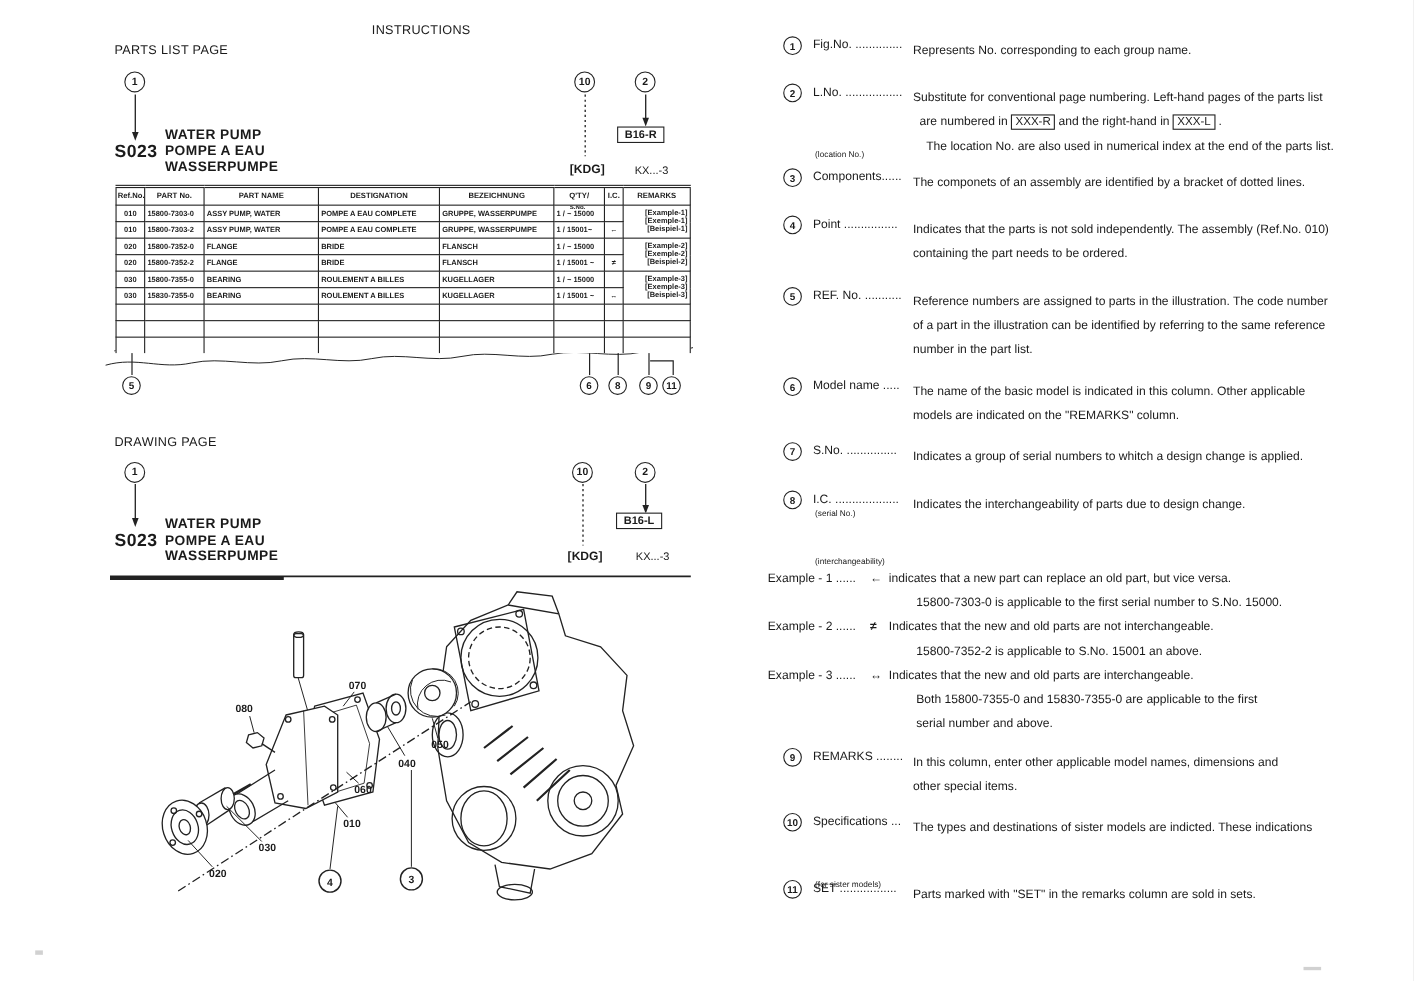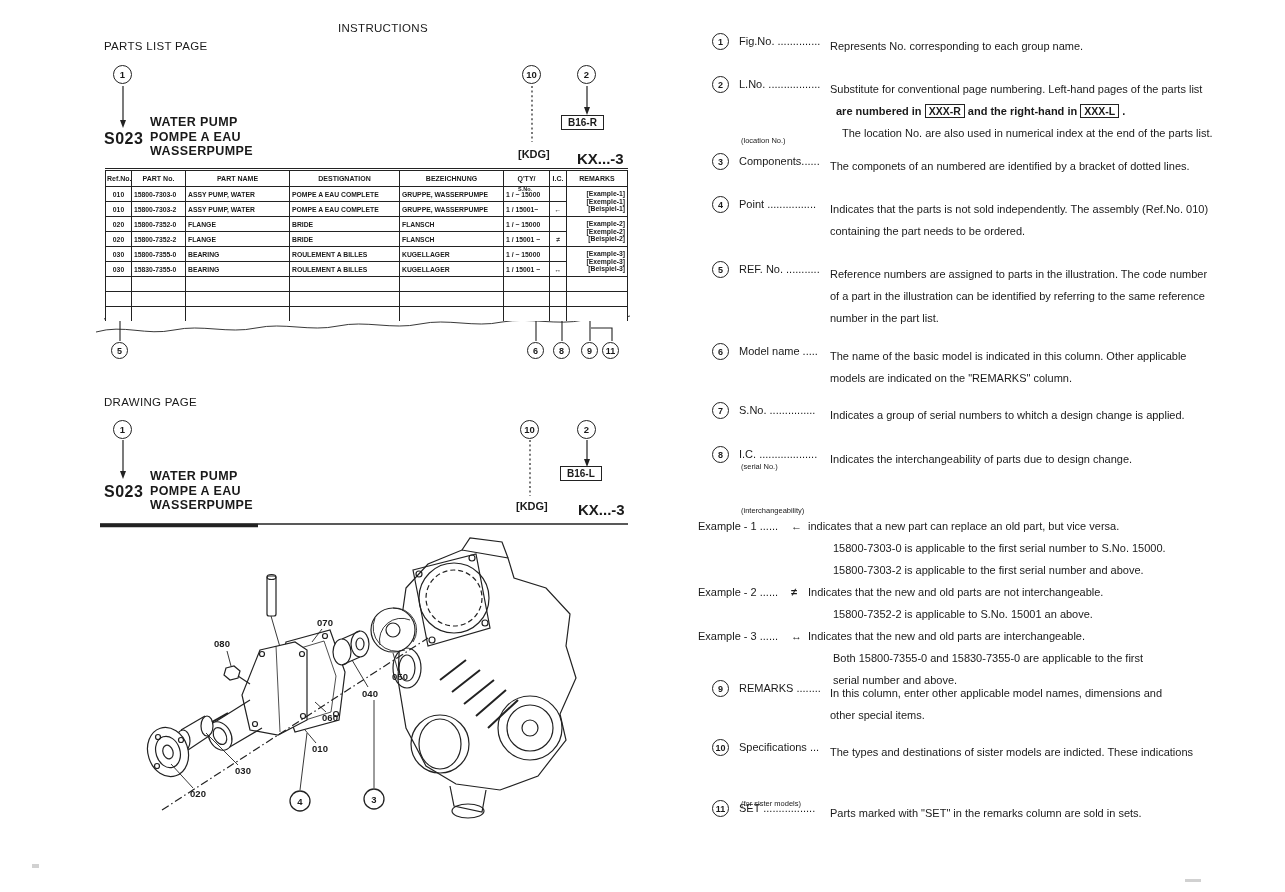--- a/index.html
+++ b/index.html
@@ -9,21 +9,21 @@
   .hdg{font-size:11.5px;font-weight:normal;letter-spacing:.3px;}
   
   .co{width:19px;height:19px;border:1.4px solid #222;border-radius:50%;
       display:flex;align-items:center;justify-content:center;
       font-size:9.5px;font-weight:bold;background:#fff;box-sizing:border-box;}
   .co.sm{width:17px;height:17px;font-size:9px;}
   
   .figno{font-size:16px;font-weight:bold;letter-spacing:.5px;}
   .gname{font-size:12.5px;font-weight:600;letter-spacing:.4px;line-height:14.5px;}
   .kdg{font-size:11px;font-weight:bold;}
-  .kx{font-size:15px;font-weight:700;}
+  .kx{font-size:10px;font-weight:400;}
   .locbox{border:1.2px solid #222;font-size:10px;font-weight:bold;padding:1px 6px;background:#fff;}
   
   table.parts{border-collapse:collapse;table-layout:fixed;width:522px;background:#fff;}
   table.parts th{border:1px solid #222;border-top:3px double #222;border-bottom:1.6px solid #222;
       font-size:7px;font-weight:bold;padding:0 1px;height:15px;overflow:hidden;white-space:nowrap;}
   table.parts td{border:1px solid #222;font-size:6.8px;font-weight:bold;padding:0 2px;height:14px;
       overflow:hidden;white-space:nowrap;vertical-align:middle;}
   table.parts td.c{text-align:center;}
   td.rem{font-size:6.2px;line-height:7.5px;text-align:right;padding:0 1px;font-weight:bold;}
   td.qty{position:relative;}
@@ -379,36 +379,36 @@
         <div>Represents No. corresponding to each group name.</div>
       </div>
   </div>
 
   <div class="li" style="top:76px;">
     <span class="co sm">2</span>
     <span class="lab">L.No. .................</span>
     <span class="sub">(location No.)</span>
     <div class="desc">
       <div>Substitute for conventional page numbering. Left-hand pages of the parts list</div>
-      <div style="padding-left:6px;font-weight:bold;">
+      <div style="padding-left:6px;">
         <span>are numbered in</span>
         <span class="boxtok">XXX-R</span>
         <span>and the right-hand in</span>
         <span class="boxtok">XXX-L</span>
         <span>.</span>
       </div>
       <div style="padding-left:12px;">The location No. are also used in numerical index at the end of the parts list.</div>
     </div>
   </div>
 
   <div class="li" style="top:153px;">
     <span class="co sm">3</span>
     <span class="lab">Components......</span>
     <div class="desc">
-        <div>The componets of an numbered are identified by a bracket of dotted lines.</div>
+        <div>The componets of an assembly are identified by a bracket of dotted lines.</div>
       </div>
   </div>
 
   <div class="li" style="top:196px;">
     <span class="co sm">4</span>
     <span class="lab">Point ................</span>
     <div class="desc">
       <div>Indicates that the parts is not sold independently. The assembly (Ref.No. 010)</div>
       <div>containing the part needs to be ordered.</div>
     </div>
@@ -454,23 +454,20 @@
   <div class="ex" style="top:484px;">
     <div class="row">
         <span class="elab">Example - 1 ......</span>
         <span class="esym">←</span>
         <span class="etxt">indicates that a new part can replace an old part, but vice versa.</span>
       </div>
     <div class="row">
         <span class="etxt" style="left:160px;">15800-7303-0 is applicable to the first serial number to S.No. 15000.</span>
       </div>
     <div class="row">
-        <span class="etxt" style="left:160px;">15800-7303-2 is applicable to the first serial number and above.</span>
-      </div>
-    <div class="row">
         <span class="elab">Example - 2 ......</span>
         <span class="esym">≠</span>
         <span class="etxt">Indicates that the new and old parts are not interchangeable.</span>
       </div>
     <div class="row">
         <span class="etxt" style="left:160px;">15800-7352-2 is applicable to S.No. 15001 an above.</span>
       </div>
     <div class="row">
         <span class="elab">Example - 3 ......</span>
         <span class="esym">↔</span>

